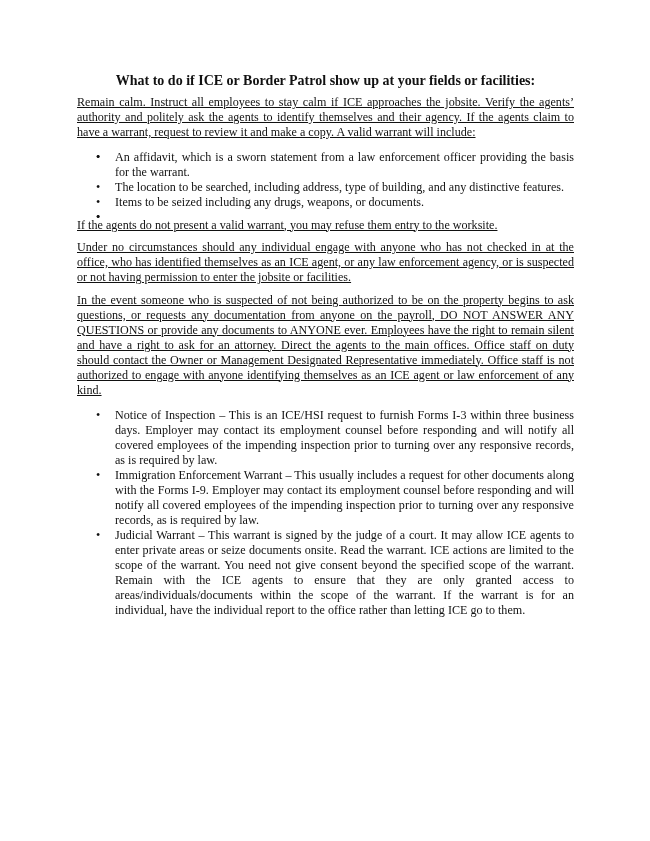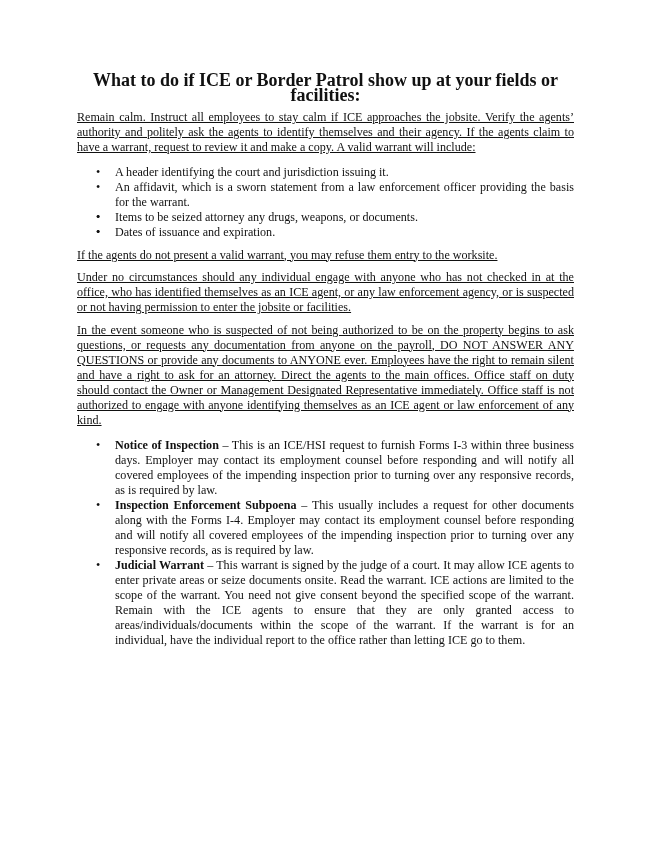--- a/index.html
+++ b/index.html
@@ -11,56 +11,56 @@
       width: 497px;
       font-family: "Liberation Serif", serif;
       font-size: 12.1px;
       line-height: 15px;
       color: #111111;
     }
     .title {
       text-align: center;
       font-weight: bold;
       margin: 0 0 7px 0;
-      font-size: 18px;
+      font-size: 14px;
     }
     p { margin: 0 0 7.5px 0; text-align: justify; text-decoration: underline; }
     ul { margin: 0 0 7.5px 0; padding: 0; list-style: none; }
     ul.list { margin-top: 10px; }
     li {
       position: relative;
       padding-left: 38px;
       text-align: justify;
     }
     li .bullet {
       position: absolute;
       left: 19px;
       top: 0;
     }
-    .term { font-weight: bold; }
+    .term { font-weight: normal; }
   </style>
 </head>
 <body>
 
 <div class="page">
   <div class="title">What to do if ICE or Border Patrol show up at your fields or facilities:</div>
 
   <p>Remain calm. Instruct all employees to stay calm if ICE approaches the jobsite. Verify the agents’ authority and politely ask the agents to identify themselves and their agency. If the agents claim to have a warrant, request to review it and make a copy. A valid warrant will include:</p>
 
   <ul class="list">
-    <li><span class="bullet">•</span><span>A header identifying the court and jurisdiction issuing it.</span></li>
+    <li><span class="bullet">•</span></li>
     <li><span class="bullet">•</span><span>An affidavit, which is a sworn statement from a law enforcement officer providing the basis for the warrant.</span></li>
+    <li><span class="bullet">•</span><span>The location to be searched, including address, type of building, and any distinctive features.</span></li>
+    <li><span class="bullet">•</span><span>Items to be seized including any drugs, weapons, or documents.</span></li>
     <li><span class="bullet">•</span></li>
-    <li><span class="bullet">•</span><span>Items to be seized attorney any drugs, weapons, or documents.</span></li>
     <li><span class="bullet">•</span></li>
-    <li><span class="bullet">•</span><span>Dates of issuance and expiration.</span></li>
   </ul>
 
   <p>If the agents do not present a valid warrant, you may refuse them entry to the worksite.</p>
   <p>Under no circumstances should any individual engage with anyone who has not checked in at the office, who has identified themselves as an ICE agent, or any law enforcement agency, or is suspected or not having permission to enter the jobsite or facilities.</p>
   <p>In the event someone who is suspected of not being authorized to be on the property begins to ask questions, or requests any documentation from anyone on the payroll, DO NOT ANSWER ANY QUESTIONS or provide any documents to ANYONE ever. Employees have the right to remain silent and have a right to ask for an attorney. Direct the agents to the main offices. Office staff on duty should contact the Owner or Management Designated Representative immediately. Office staff is not authorized to engage with anyone identifying themselves as an ICE agent or law enforcement of any kind.</p>
 
   <ul class="list">
     <li><span class="bullet">•</span><span class="term">Notice of Inspection</span><span> – This is an ICE/HSI request to furnish Forms I-3 within three business days. Employer may contact its employment counsel before responding and will notify all covered employees of the impending inspection prior to turning over any responsive records, as is required by law.</span></li>
-    <li><span class="bullet">•</span><span class="term">Inspection Enforcement Subpoena</span><span> – This usually includes a request for other documents along with the Forms I-4. Employer may contact its employment counsel before responding and will notify all covered employees of the impending inspection prior to turning over any responsive records, as is required by law.</span></li>
+    <li><span class="bullet">•</span><span class="term">Immigration Enforcement Warrant</span><span> – This usually includes a request for other documents along with the Forms I-9. Employer may contact its employment counsel before responding and will notify all covered employees of the impending inspection prior to turning over any responsive records, as is required by law.</span></li>
     <li><span class="bullet">•</span><span class="term">Judicial Warrant</span><span> – This warrant is signed by the judge of a court. It may allow ICE agents to enter private areas or seize documents onsite. Read the warrant. ICE actions are limited to the scope of the warrant. You need not give consent beyond the specified scope of the warrant. Remain with the ICE agents to ensure that they are only granted access to areas/individuals/documents within the scope of the warrant. If the warrant is for an individual, have the individual report to the office rather than letting ICE go to them.</span></li>
   </ul>
 </div>
 
 </body></html>

